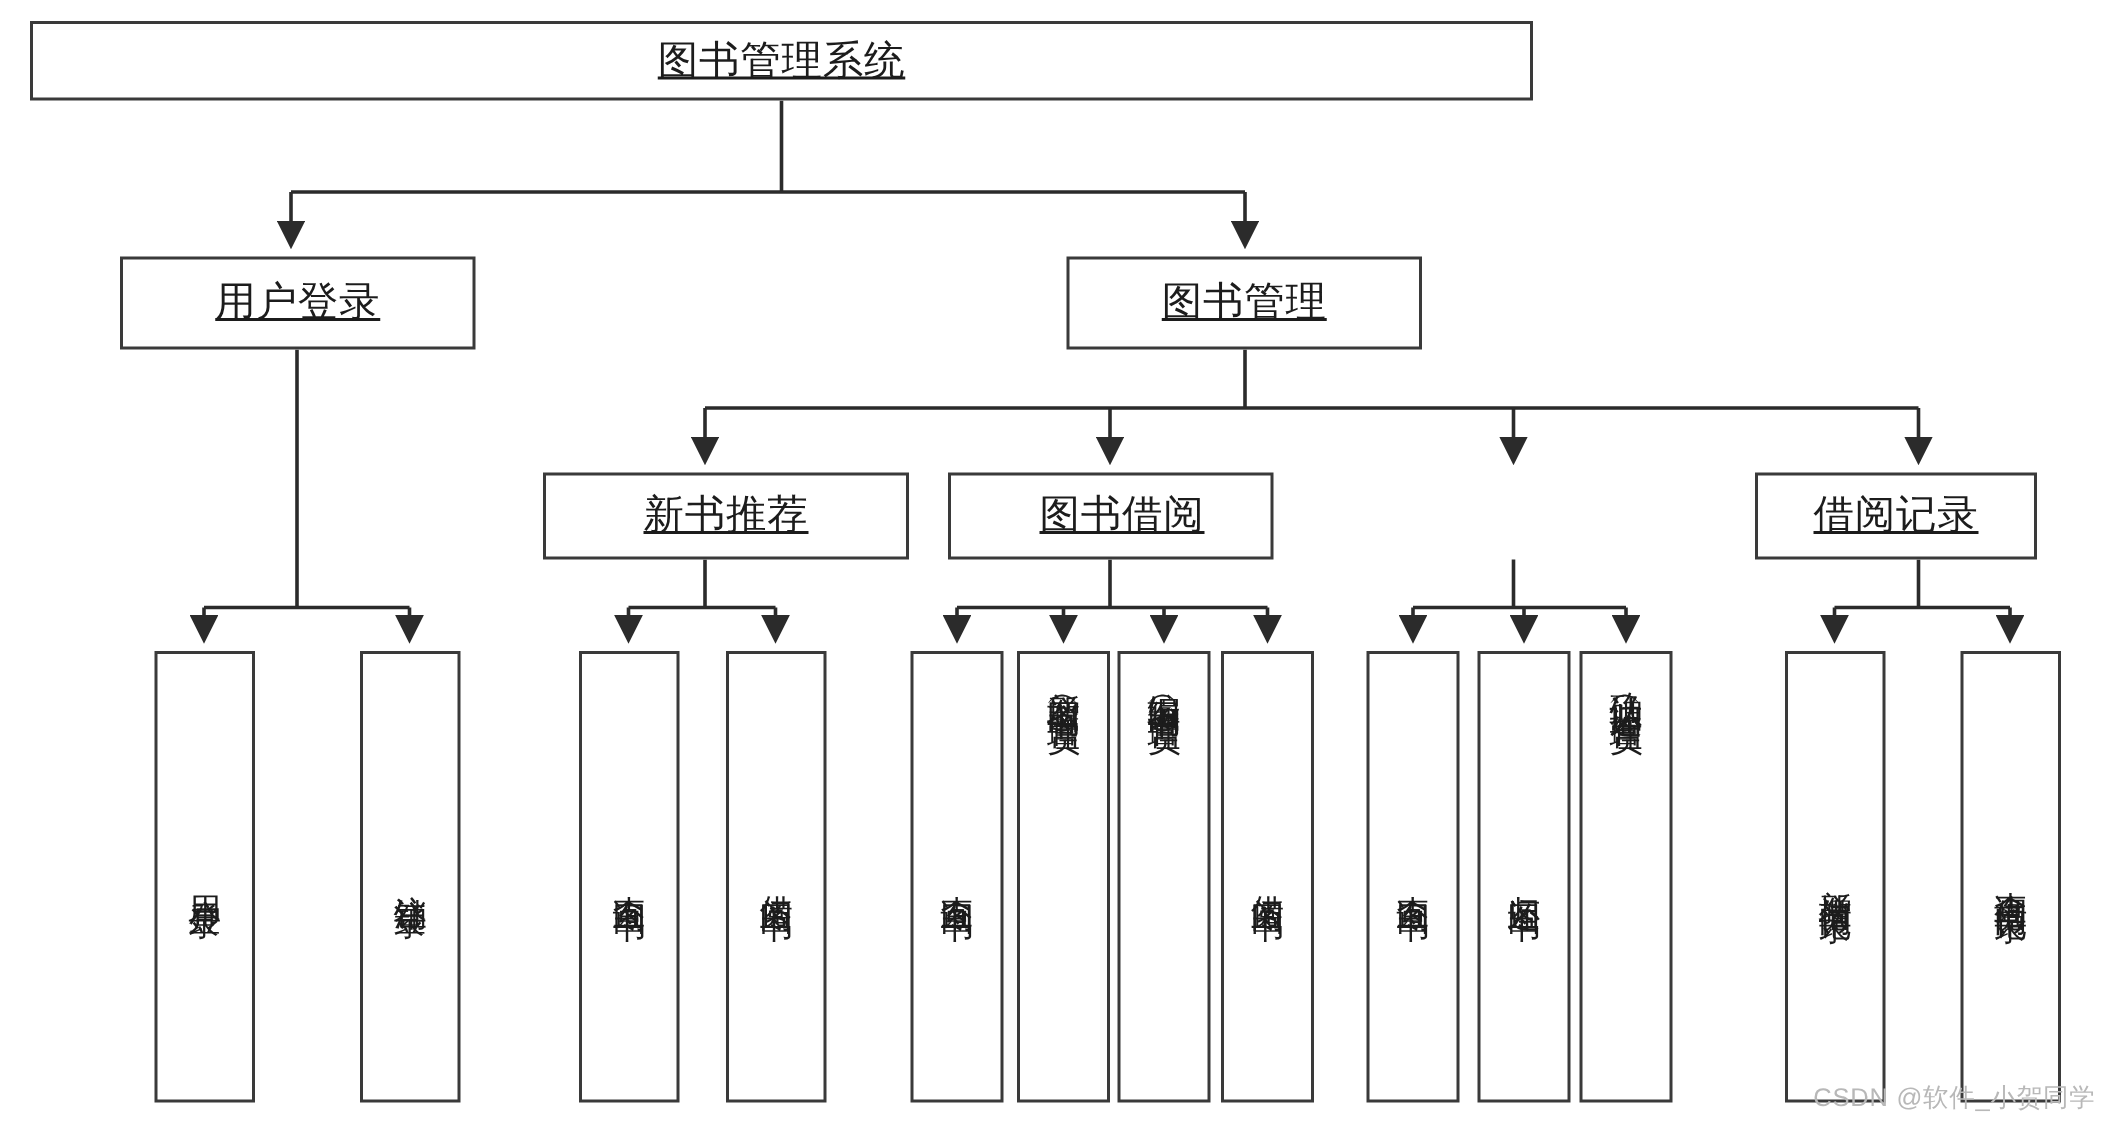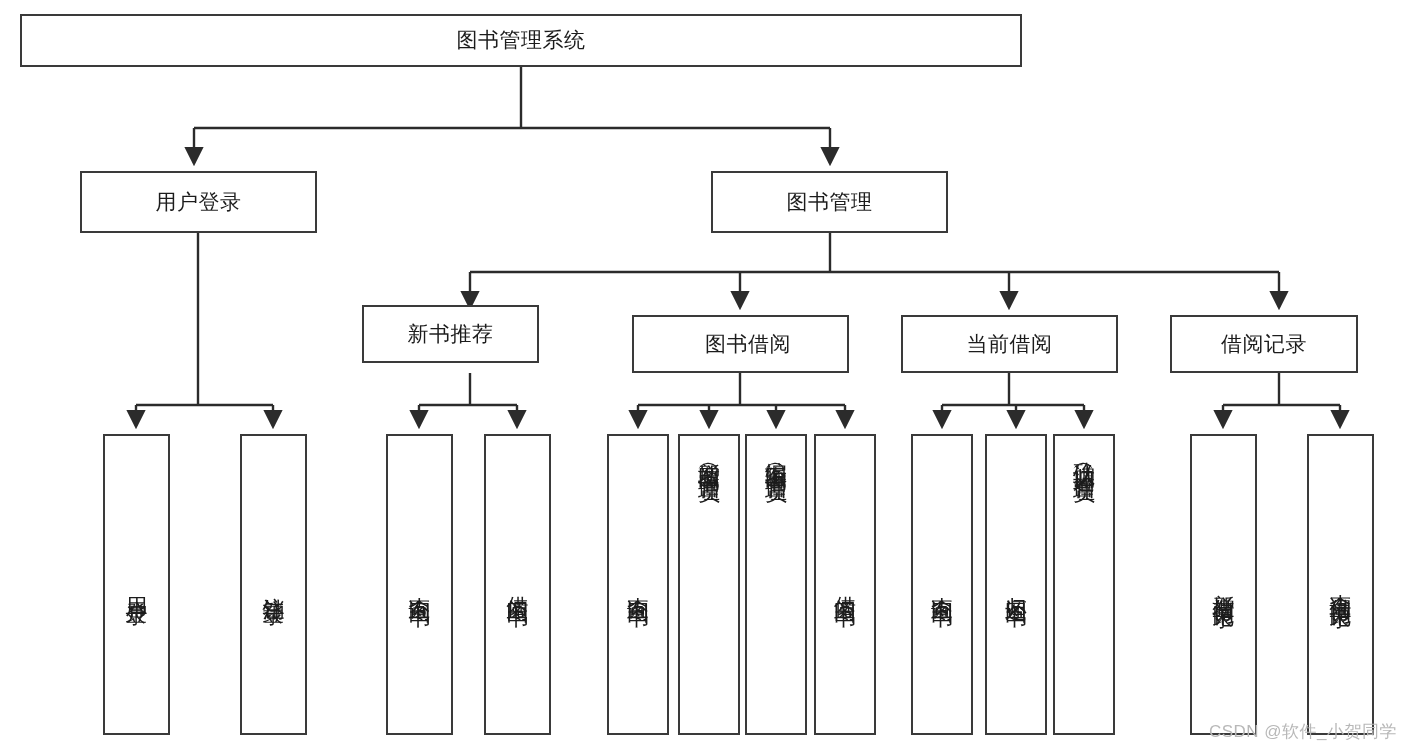--- a/index.html
+++ b/index.html
@@ -38,22 +38,23 @@
     z-index: 2;
   }
   .node-label {
     display: block;
     text-align: center;
     line-height: 1.18;
     white-space: nowrap;
   }
   
   .node.horizontal .node-label {
-    font-size: 21px;
+    font-size: 27px;
     letter-spacing: 0.5px;
+    text-decoration: underline;
   }
   
   .node.vertical {
     align-items: flex-start;
     padding-top: 8px;
   }
   .node.vertical .node-label {
     writing-mode: vertical-rl;
     text-orientation: upright;
     font-size: 22px;
@@ -138,29 +139,26 @@
     <span class="node-label">图书管理系统</span>
   </div>
 
   <div class="node horizontal" style="left:80px; top:171px; width:237px; height:62px;">
     <span class="node-label">用户登录</span>
   </div>
   <div class="node horizontal" style="left:711px; top:171px; width:237px; height:62px;">
     <span class="node-label">图书管理</span>
   </div>
 
-  <div class="node horizontal" style="left:362px; top:305px; width:177px; height:58px;">
+  <div class="node horizontal" style="left:362px; top:315px; width:244px; height:58px;">
     <span class="node-label">新书推荐</span>
   </div>
   <div class="node horizontal" style="left:632px; top:315px; width:217px; height:58px;padding-left:15px;">
     <span class="node-label">图书借阅</span>
   </div>
-  <div class="node horizontal" style="left:901px; top:315px; width:217px; height:58px;">
-    <span class="node-label">当前借阅</span>
-  </div>
   <div class="node horizontal" style="left:1170px; top:315px; width:188px; height:58px;">
     <span class="node-label">借阅记录</span>
   </div>
 
   <div class="node vertical centered" style="left:103px; top:434px; width:67px; height:301px;">
     <span class="node-label">用户登录</span>
   </div>
   <div class="node vertical centered" style="left:240px; top:434px; width:67px; height:301px;">
     <span class="node-label">注销登录</span>
   </div>

